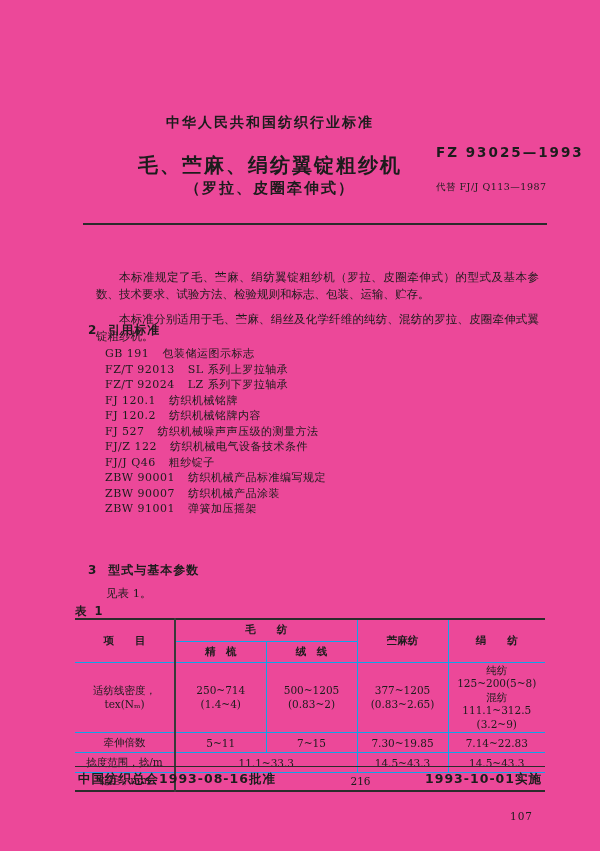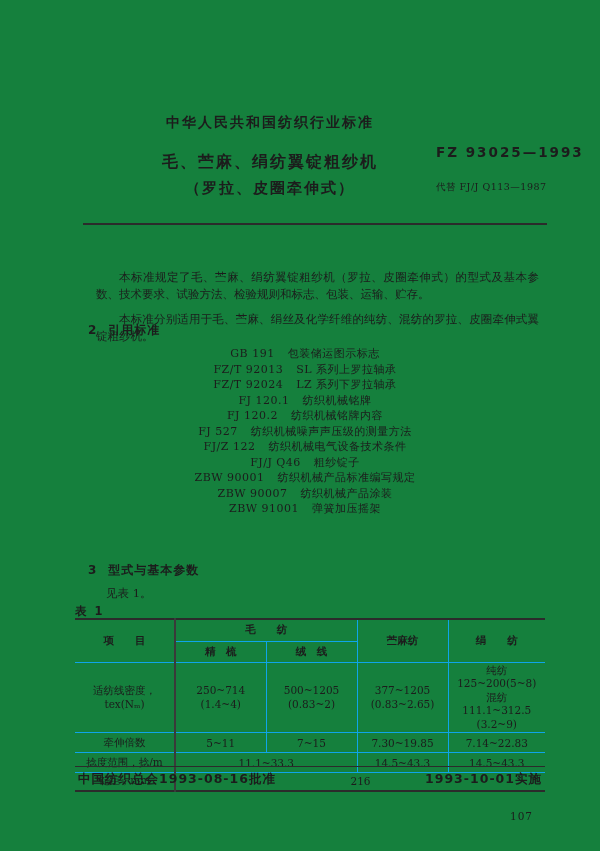--- a/index.html
+++ b/index.html
@@ -1,52 +1,52 @@
 <!DOCTYPE html>
 <html><head>
 <meta charset="utf-8">
 <style>
   html,body{margin:0;padding:0;background:#e8e8e4;}
   .sheet{
     position:relative;
     width:600px;height:851px;
     margin:0 auto;
-    background:#15803d;
+    background:#ec4899;
     color:#1c1c1c;
     font-family:"DejaVu Serif","Liberation Serif",serif;
     overflow:hidden;
   }
   .abs{position:absolute;}
 
   
   .org-line{top:114px;left:85px;width:370px;text-align:center;
     font-family:"DejaVu Sans","Liberation Sans",sans-serif;
     font-weight:bold;font-size:14px;letter-spacing:2px;}
   .std-code{top:144px;left:436px;
     font-family:"DejaVu Sans","Liberation Sans",sans-serif;
     font-weight:bold;font-size:13.5px;letter-spacing:2px;}
   .doc-title-1{top:152px;left:85px;width:370px;text-align:center;
     font-family:"DejaVu Sans","Liberation Sans",sans-serif;
-    font-weight:bold;font-size:16px;letter-spacing:2px;}
+    font-weight:bold;font-size:20px;letter-spacing:2px;}
   .doc-title-2{top:179px;left:85px;width:370px;text-align:center;
     font-family:"DejaVu Sans","Liberation Sans",sans-serif;
     font-weight:bold;font-size:15px;letter-spacing:2px;}
   .replaces{top:181px;left:436px;font-size:9.5px;letter-spacing:0.5px;}
   .rule-top{top:223px;left:83px;width:464px;height:2px;background:#2b2b2b;}
 
   
   .sec-heading{font-family:"DejaVu Sans","Liberation Sans",sans-serif;
     font-weight:bold;font-size:12px;letter-spacing:1px;}
   .sec-heading .num{margin-right:11px;}
   .s1-heading{top:240px;left:88px;}
   .s1-body{top:261px;left:88px;width:459px;font-size:11.5px;line-height:17px;text-align:justify;}
   .s1-body p{margin:8px;text-indent:2em;}
   .s2-heading{top:322px;left:88px;}
   .ref-list{top:346px;left:105px;width:400px;font-size:11px;}
-  .ref-item{height:15.5px;line-height:15.5px;white-space:nowrap;text-align:center;}
+  .ref-item{height:15.5px;line-height:15.5px;white-space:nowrap;}
   .ref-code{letter-spacing:0.5px;}
   .ref-title{margin-left:13px;letter-spacing:0.5px;}
   .s3-heading{top:562px;left:88px;}
   .table-note{top:586px;left:106px;font-size:11.5px;}
 
   
   .tbl-caption{top:604px;left:75px;width:470px;text-align:left;
     font-family:"DejaVu Sans","Liberation Sans",sans-serif;
     font-weight:bold;font-size:11.5px;letter-spacing:2px;}
   .tbl-wrap{top:618px;left:75px;width:470px;}

